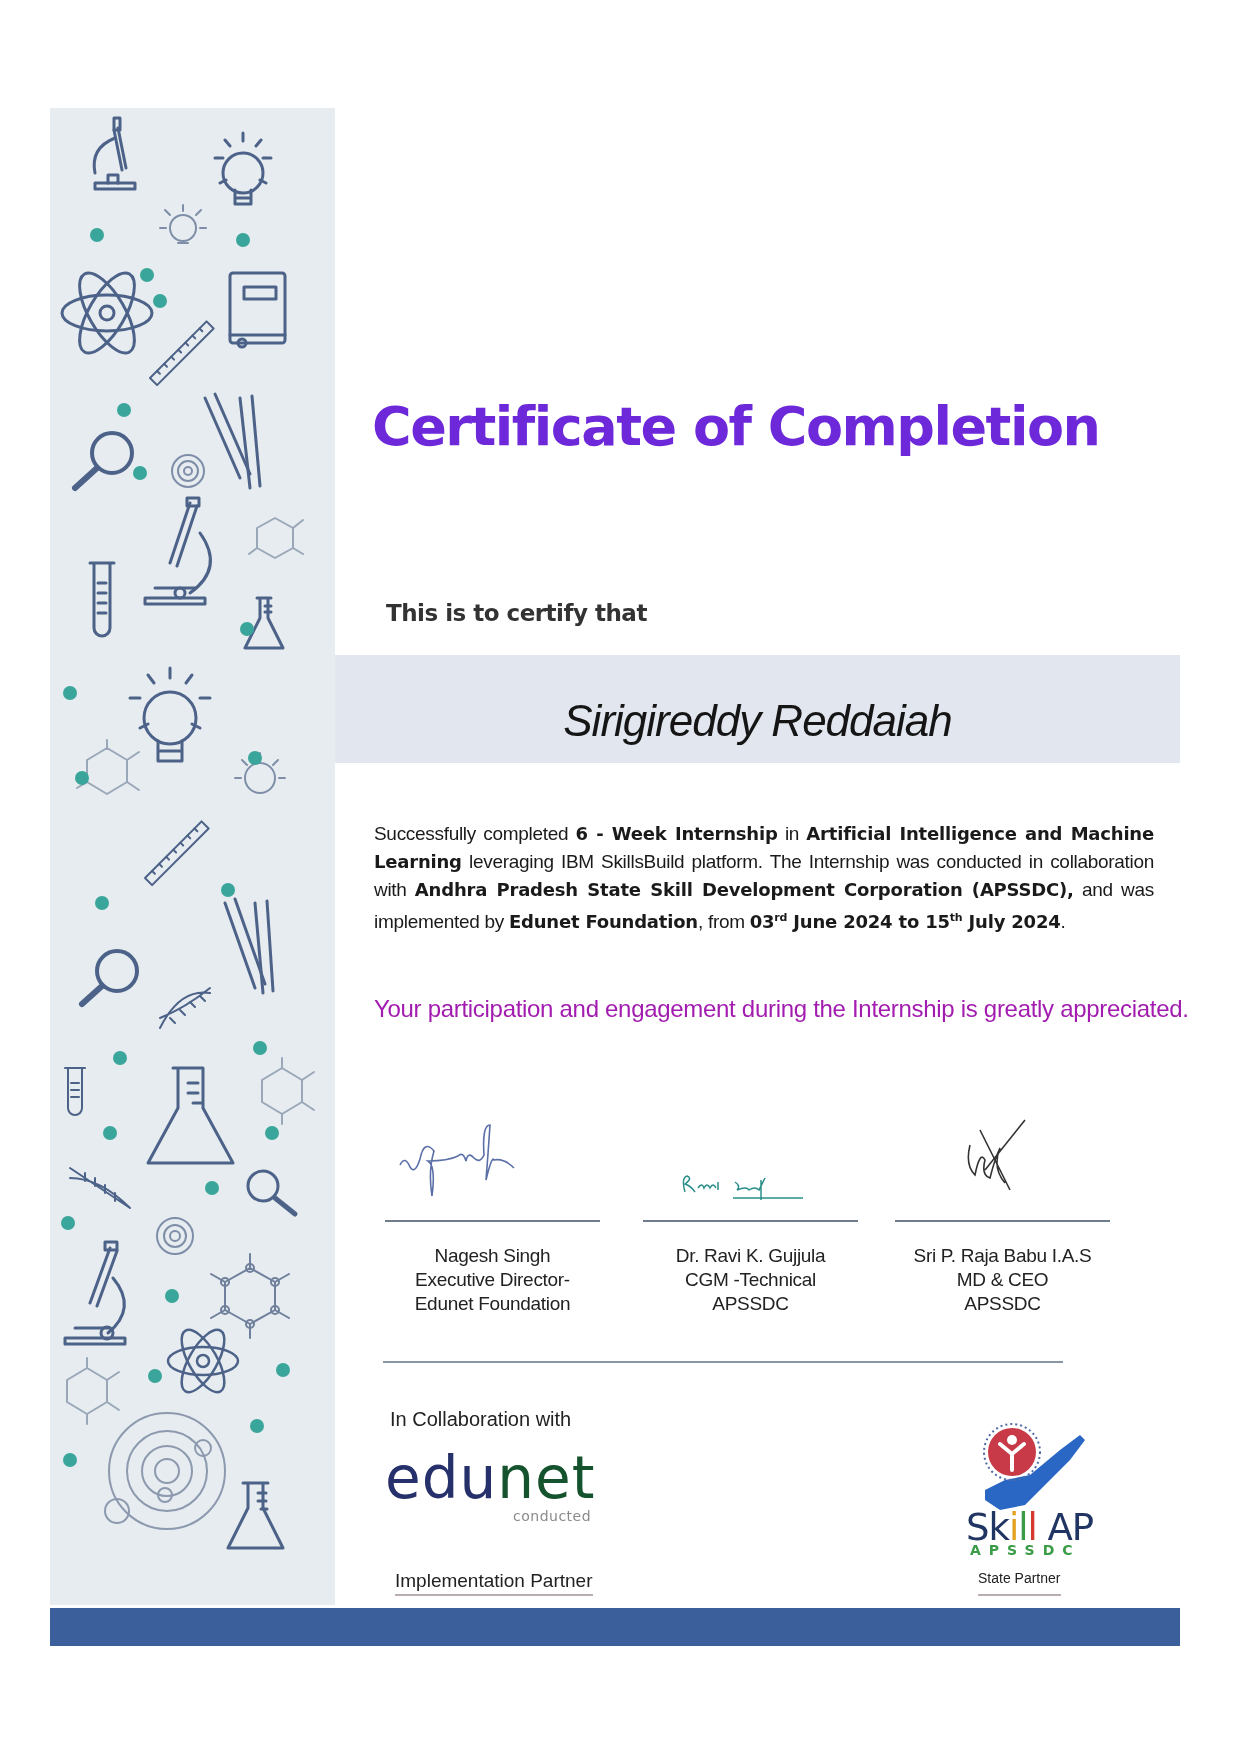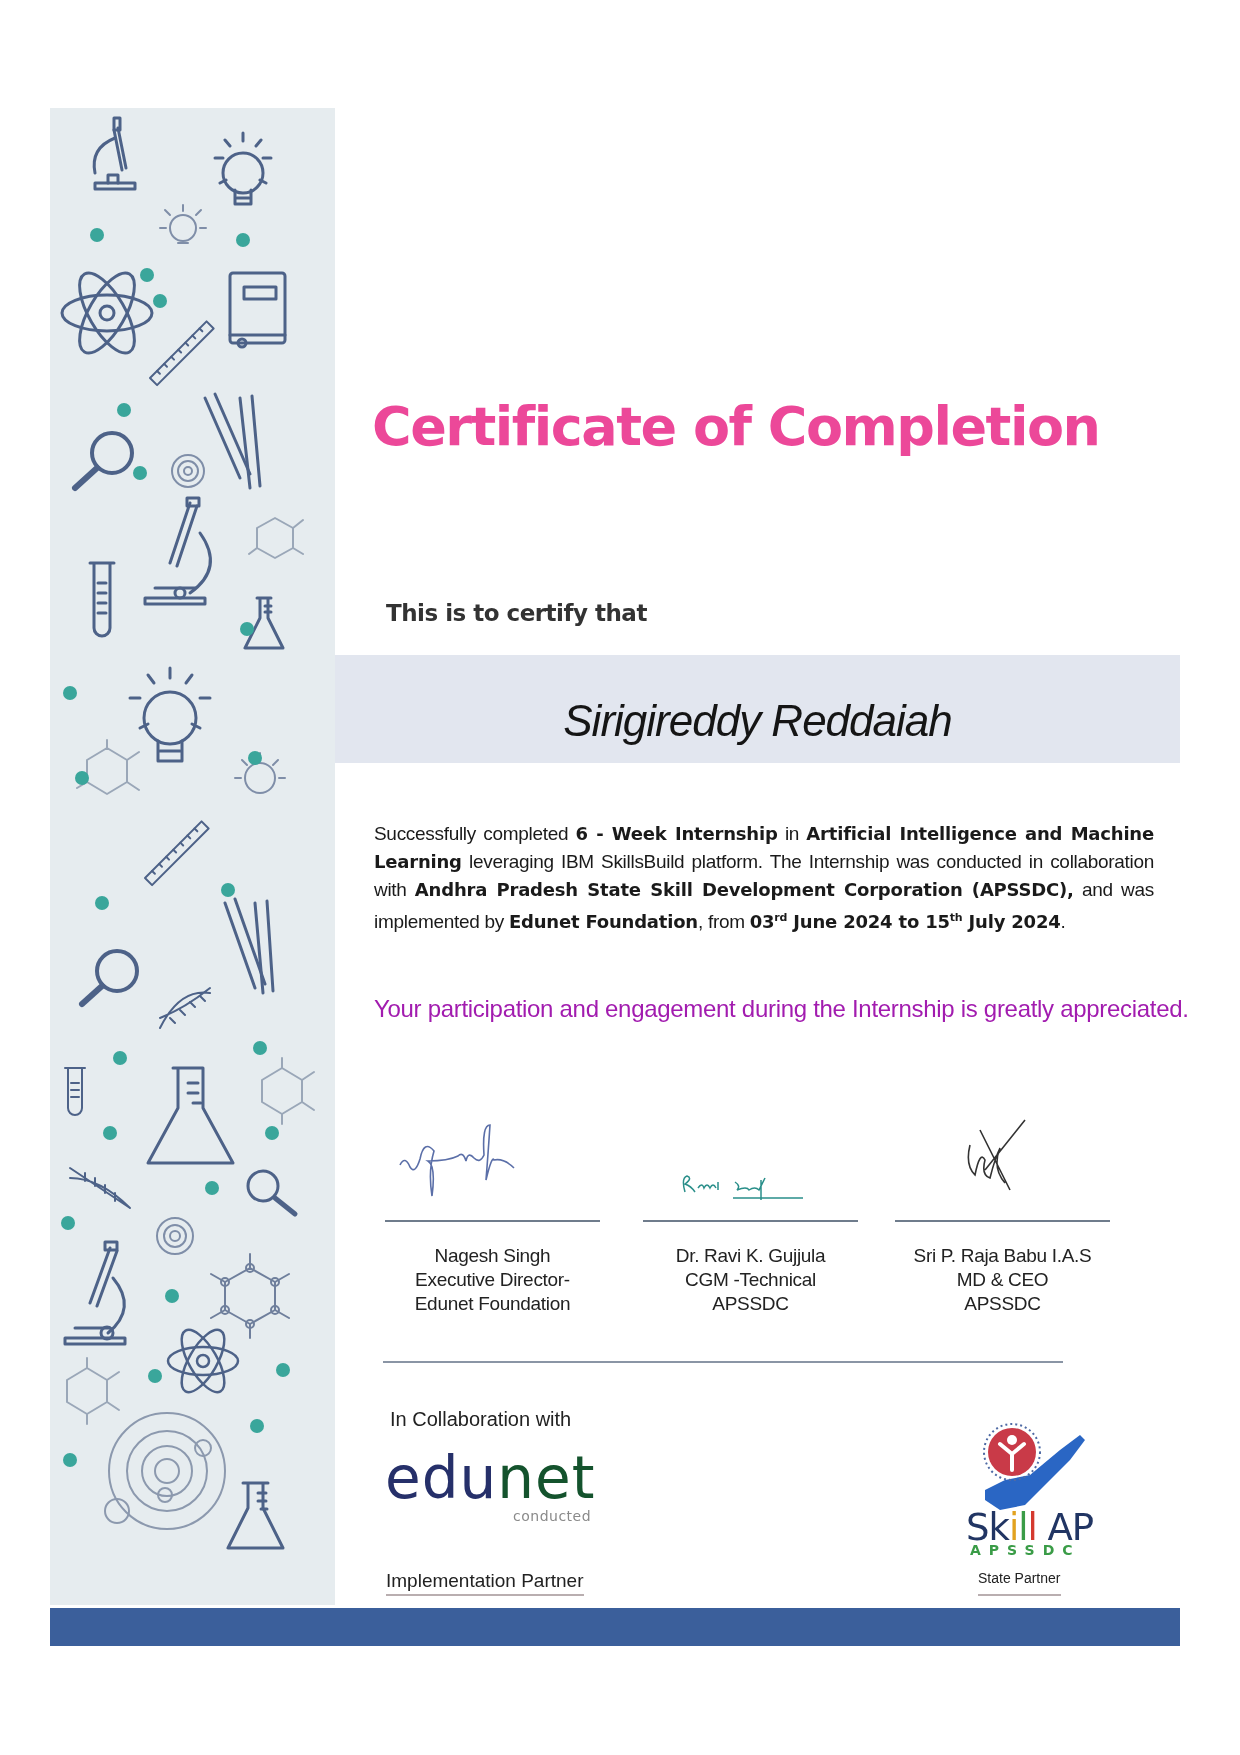--- a/index.html
+++ b/index.html
@@ -5,21 +5,21 @@
     html, body { margin: 0; padding: 0; background: #ffffff; }
     body { width: 1240px; height: 1755px; position: relative; overflow: hidden;
            font-family: "DejaVu Sans", sans-serif; color: #1a1a1a; }
     .page { position: absolute; left: 0; top: 0; width: 1240px; height: 1755px; background: #fff; }
 
     
     .side { position: absolute; left: 50px; top: 108px; width: 285px; height: 1497px; background: #e6ecef; overflow: hidden; }
     .side svg { position: absolute; left: 0; top: 0; }
 
     .title { position: absolute; left: 372px; top: 395px; font-family: "DejaVu Sans", sans-serif;
-             font-weight: bold; font-size: 54px; color: #ec4899; letter-spacing: -1.5px; white-space: nowrap; }
+             font-weight: bold; font-size: 54px; color: #6d28d9; letter-spacing: -1.5px; white-space: nowrap; }
     .certify { position: absolute; left: 386px; top: 600px; font-size: 23px; font-weight: bold; color: #333; letter-spacing: -0.5px; }
     .name-band { position: absolute; left: 335px; top: 655px; width: 845px; height: 108px; background: #e2e6ef; }
     .name { position: absolute; left: 0; top: 12px; width: 100%; line-height: 108px; text-align: center;
             font-family: "Liberation Sans", sans-serif; font-style: italic; font-size: 44px; color: #151515; letter-spacing: -1px; }
 
     .body-text { position: absolute; left: 374px; top: 820px; width: 780px; font-family: "Liberation Sans", sans-serif;
                  font-size: 19px; line-height: 28px; color: #1a1a1a; text-align: justify; letter-spacing: -0.3px; }
     .body-text b { font-family: "DejaVu Sans", sans-serif; font-size: 18px; font-weight: bold; letter-spacing: -0.2px; }
     .appreciation { position: absolute; left: 374px; top: 995px; font-family: "Liberation Sans", sans-serif; font-size: 24px; color: #a21caf; letter-spacing: -0.3px; }
 
@@ -29,21 +29,21 @@
     .sig .txt { font-family: "Liberation Sans", sans-serif; font-size: 19px; line-height: 24px; color: #222; margin-top: 22px; letter-spacing: -0.3px; }
 
     .divider { position: absolute; left: 383px; top: 1361px; width: 680px; height: 2px; background: #8a95a5; }
 
     .collab { position: absolute; left: 390px; top: 1408px; font-family: "Liberation Sans", sans-serif; font-size: 20px; color: #222; }
     .edunet { position: absolute; left: 385px; top: 1448px; }
     .edunet .word { font-family: "DejaVu Sans", sans-serif; font-size: 58px; font-weight: normal; letter-spacing: 1px; line-height: 60px; }
     .edunet .edu { color: #26306a; }
     .edunet .net { color: #14532d; }
     .edunet .found { position: absolute; left: 128px; top: 60px; font-size: 14px; color: #8a8a8a; letter-spacing: 0.5px; }
-    .impl { position: absolute; left: 386px; top: 1570px; font-family: "Liberation Sans", sans-serif; font-size: 19px; color: #222;
+    .impl { position: absolute; left: 395px; top: 1570px; font-family: "Liberation Sans", sans-serif; font-size: 19px; color: #222;
             border-bottom: 2px solid #b9aeb0; padding-bottom: 2px; }
 
     .skillap { position: absolute; left: 960px; top: 1420px; width: 170px; height: 140px; }
     .skillap .brand { position: absolute; left: 6px; top: 86px; font-family: "DejaVu Sans", sans-serif; font-weight: normal; font-size: 37px; color: #213563; letter-spacing: -1px; }
     .skillap .brand .i { color: #e2a21f; }
     .skillap .brand .l1 { color: #3a9c47; }
     .skillap .brand .l2 { color: #d53a2f; }
     .skillap .sub { position: absolute; left: 10px; top: 122px; font-family: "DejaVu Sans", sans-serif; font-weight: bold; font-size: 14px; color: #3a9c47; letter-spacing: 8px; }
     .state { position: absolute; left: 978px; top: 1570px; font-family: "Liberation Sans", sans-serif; font-size: 14px; color: #222;
              border-bottom: 2px solid #b9aeb0; padding-bottom: 8px; }

